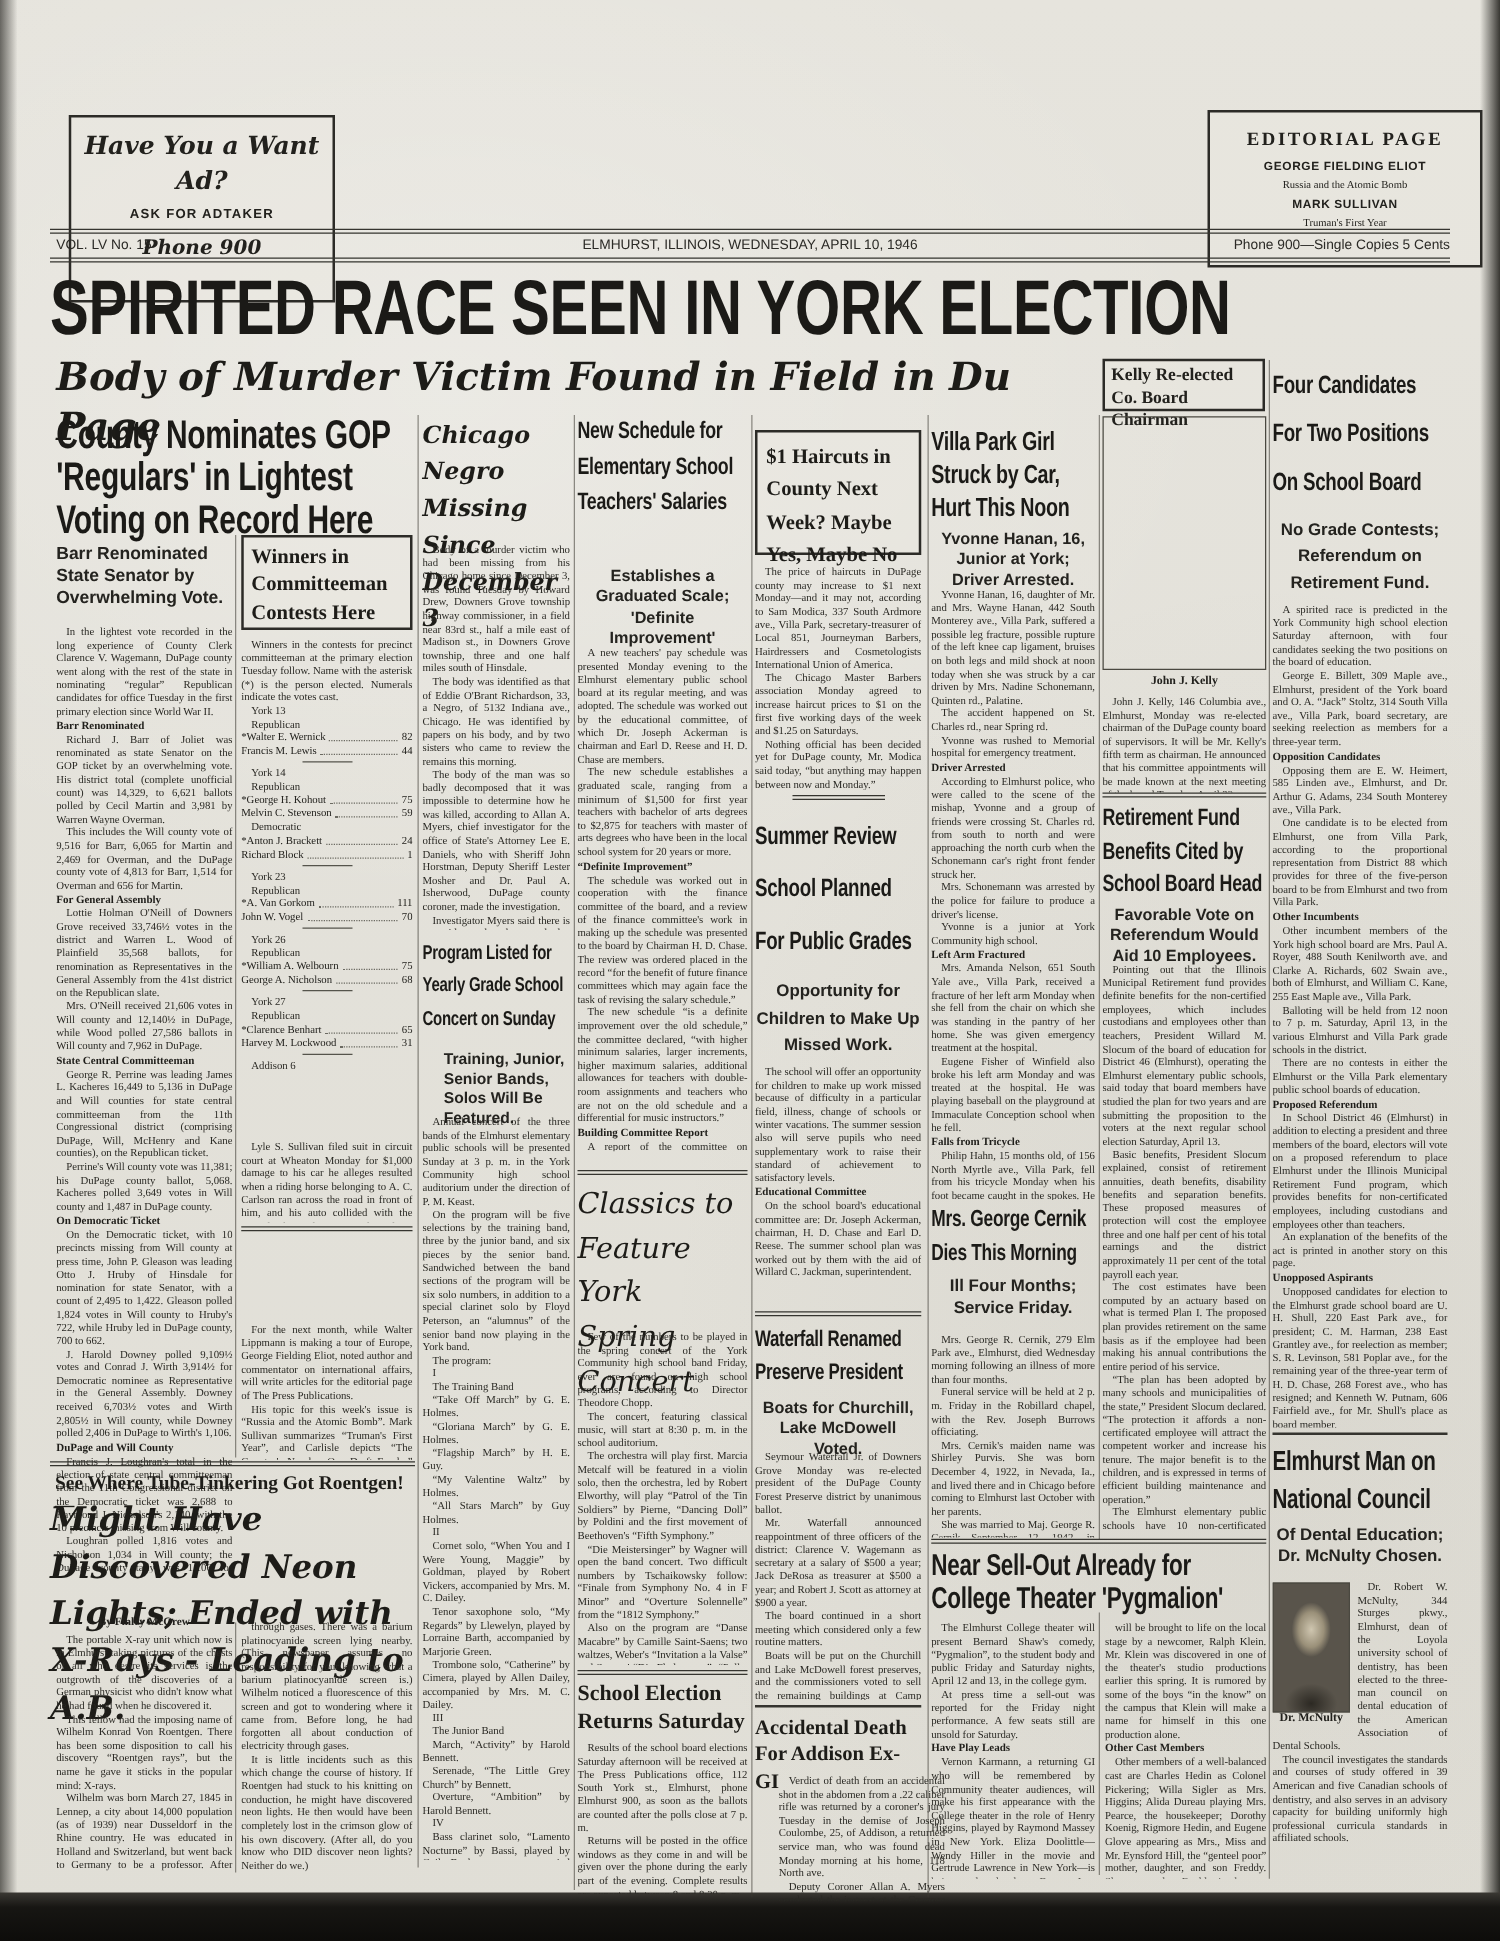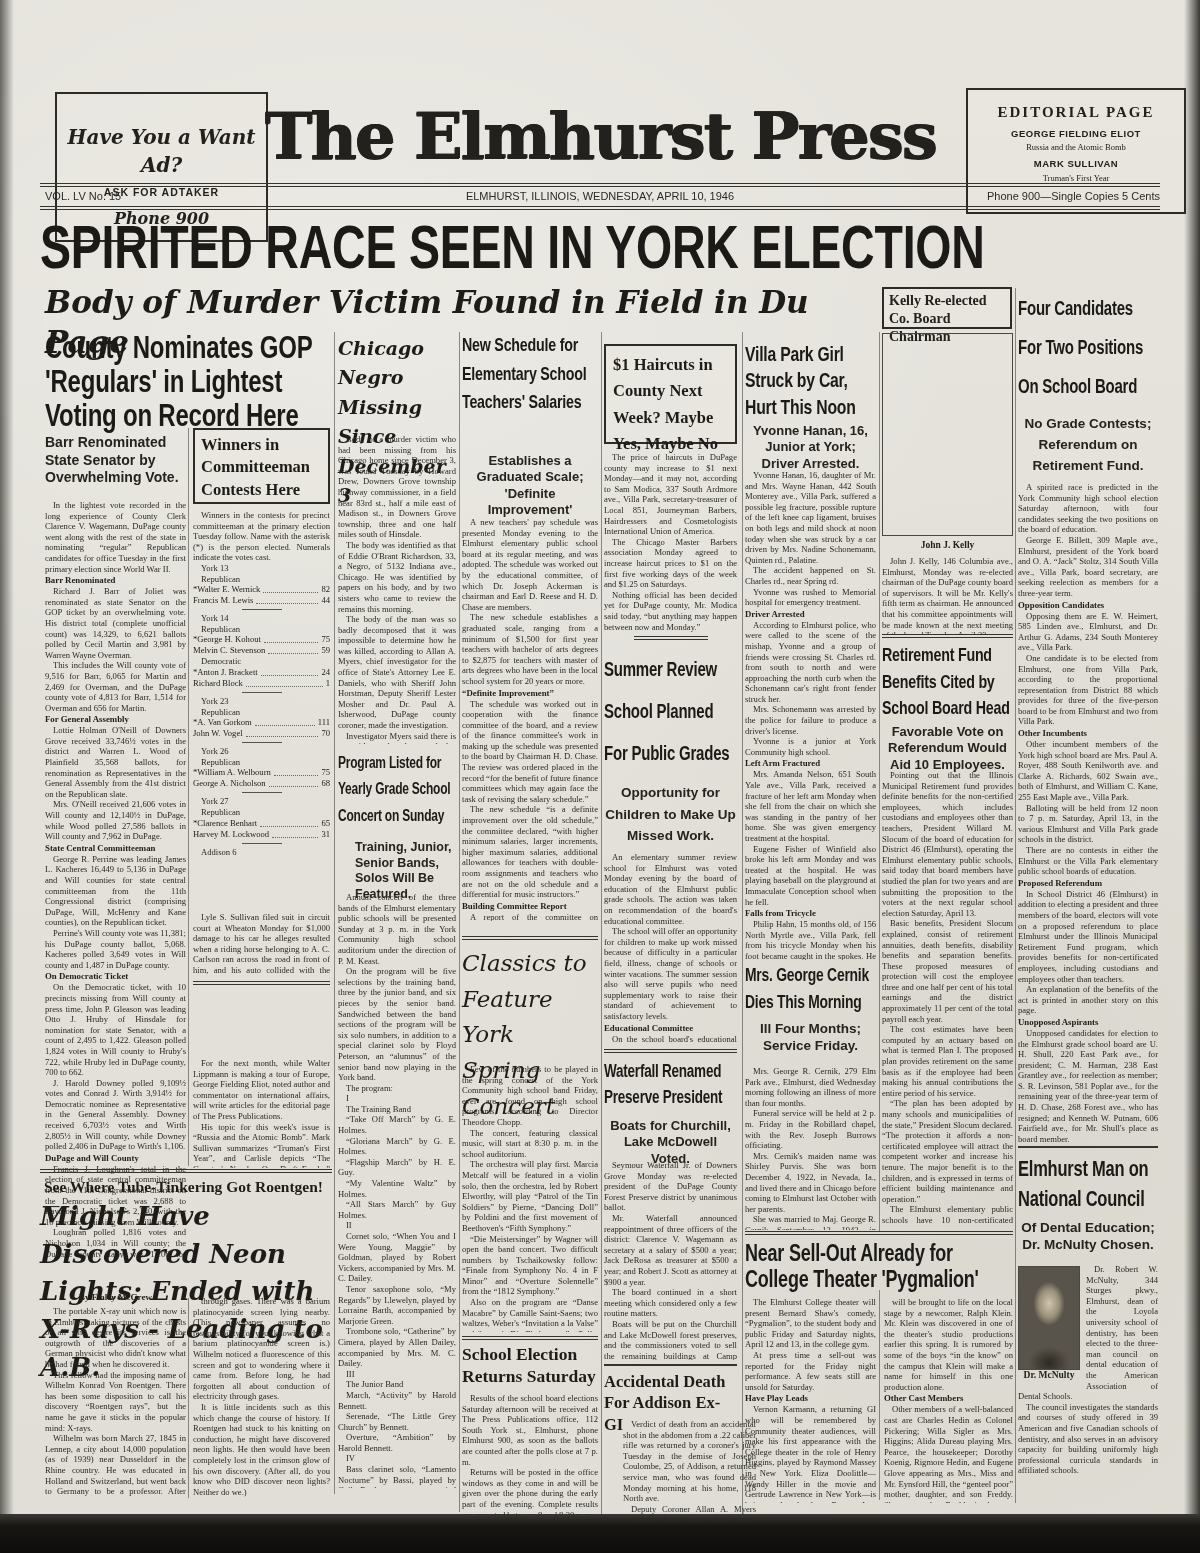--- a/index.html
+++ b/index.html
@@ -7,21 +7,21 @@
     background:#e4e2db;
     background-image:
       radial-gradient(ellipse 900px 600px at 30% 20%, rgba(255,255,255,.25), rgba(0,0,0,0) 70%),
       radial-gradient(ellipse 700px 900px at 85% 70%, rgba(120,115,100,.08), rgba(0,0,0,0) 70%),
       linear-gradient(#e6e4dd,#e0ded6);
     overflow:hidden;
     font-family:"Liberation Serif",serif;color:#22211d;}
   .abs{position:absolute;}
   .box{border:2px solid #2c2b27;box-sizing:border-box;background:rgba(235,233,226,.4);}
   
-  .wantad{text-align:center;padding-top:29px;}
+  .wantad{text-align:center;padding-top:8px;}
   .wa1{font:bold italic 20px/1.4 "DejaVu Serif",serif;}
   .wa2{font:bold 10.5px/2.6 "Liberation Sans",sans-serif;letter-spacing:1px;}
   .wa3{font:bold italic 16px/1.6 "DejaVu Serif",serif;}
   .paper-title{font:bold 64px/1.5 "DejaVu Serif",serif;text-align:center;letter-spacing:-2px;
     text-shadow:1px 0 #22211d, 0 1px #22211d;}
   .edbox{text-align:center;padding-top:10px;}
   .ed1{font:bold 15px/1.7 "Liberation Serif",serif;letter-spacing:2px;}
   .ed2{font:bold 9.5px/1.6 "Liberation Sans",sans-serif;letter-spacing:.5px;}
   .ed3{font:8.5px/1.5 "Liberation Serif",serif;}
   .dbl{height:4px;border-top:1.5px solid #35342f;border-bottom:1.5px solid #35342f;box-sizing:border-box;}
@@ -60,21 +60,20 @@
   <div class="abs edgeL"></div>
   <div class="abs edgeR"></div>
   <div class="abs footbar"></div>
 
   <div class="abs box wantad" style="left:55px;top:92px;width:213px;height:150px">
     <div class="wa1">Have You a Want Ad?</div>
     <div class="wa2">ASK FOR ADTAKER</div>
     <div class="wa3">Phone 900</div>
   </div>
 
-  <div class="abs paper-title" style="left:240px;top:88px;width:720px;height:116px">The Elmhurst Press</div>
 
   <div class="abs box edbox" style="left:966px;top:88px;width:220px;height:126px">
     <div class="ed1">EDITORIAL PAGE</div>
     <div class="ed2">GEORGE FIELDING ELIOT</div>
     <div class="ed3">Russia and the Atomic Bomb</div>
     <div class="ed2" style="margin-top:3px">MARK SULLIVAN</div>
     <div class="ed3">Truman's First Year</div>
   </div>
 
   <div class="abs dbl" style="left:40px;top:183px;width:1120px"></div>
@@ -283,21 +282,20 @@
   <div class="abs abody" style="left:604px;top:452px;width:133px;height:180px">
       <p class="bp">The price of haircuts in DuPage county may increase to $1 next Monday—and it may not, according to Sam Modica, 337 South Ardmore ave., Villa Park, secretary-treasurer of Local 851, Journeyman Barbers, Hairdressers and Cosmetologists International Union of America.</p>
       <p class="bp">The Chicago Master Barbers association Monday agreed to increase haircut prices to $1 on the first five working days of the week and $1.25 on Saturdays.</p>
       <p class="bp">Nothing official has been decided yet for DuPage county, Mr. Modica said today, “but anything may happen between now and Monday.”</p>
     </div>
 
   <div class="abs dbl" style="left:634px;top:636px;width:74px"></div>
   <div class="abs hs" style="left:604px;top:648px;width:177px;font-size:20px;line-height:2.1">Summer Review School Planned For Public Grades</div>
   <div class="abs deck" style="left:604px;top:782px;width:133px;font-size:13.5px;line-height:1.6">Opportunity for Children to Make Up Missed Work.</div>
   <div class="abs abody" style="left:604px;top:852px;width:133px;height:194px">
-      <p class="bp">An elementary summer review school for Elmhurst was voted Monday evening by the board of education of the Elmhurst public grade schools. The action was taken on recommendation of the board's educational committee.</p>
       <p class="bp">The school will offer an opportunity for children to make up work missed because of difficulty in a particular field, illness, change of schools or winter vacations. The summer session also will serve pupils who need supplementary work to raise their standard of achievement to satisfactory levels.</p>
       <p class="sh">Educational Committee</p>
       <p class="bp">On the school board's educational committee are: Dr. Joseph Ackerman, chairman, H. D. Chase and Earl D. Reese. The summer school plan was worked out by them with the aid of Willard C. Jackman, superintendent.</p>
     </div>
 
   <div class="abs dbl" style="left:604px;top:1049px;width:133px"></div>
   <div class="abs hs" style="left:604px;top:1058px;width:177px;font-size:18px;line-height:1.45">Waterfall Renamed Preserve President</div>
   <div class="abs deck" style="left:604px;top:1118px;width:133px;font-size:13px">Boats for Churchill, Lake McDowell Voted.</div>
   <div class="abs abody" style="left:604px;top:1160px;width:133px;height:200px">
       <p class="bp">Seymour Waterfall Jr. of Downers Grove Monday was re-elected president of the DuPage County Forest Preserve district by unanimous ballot.</p>

